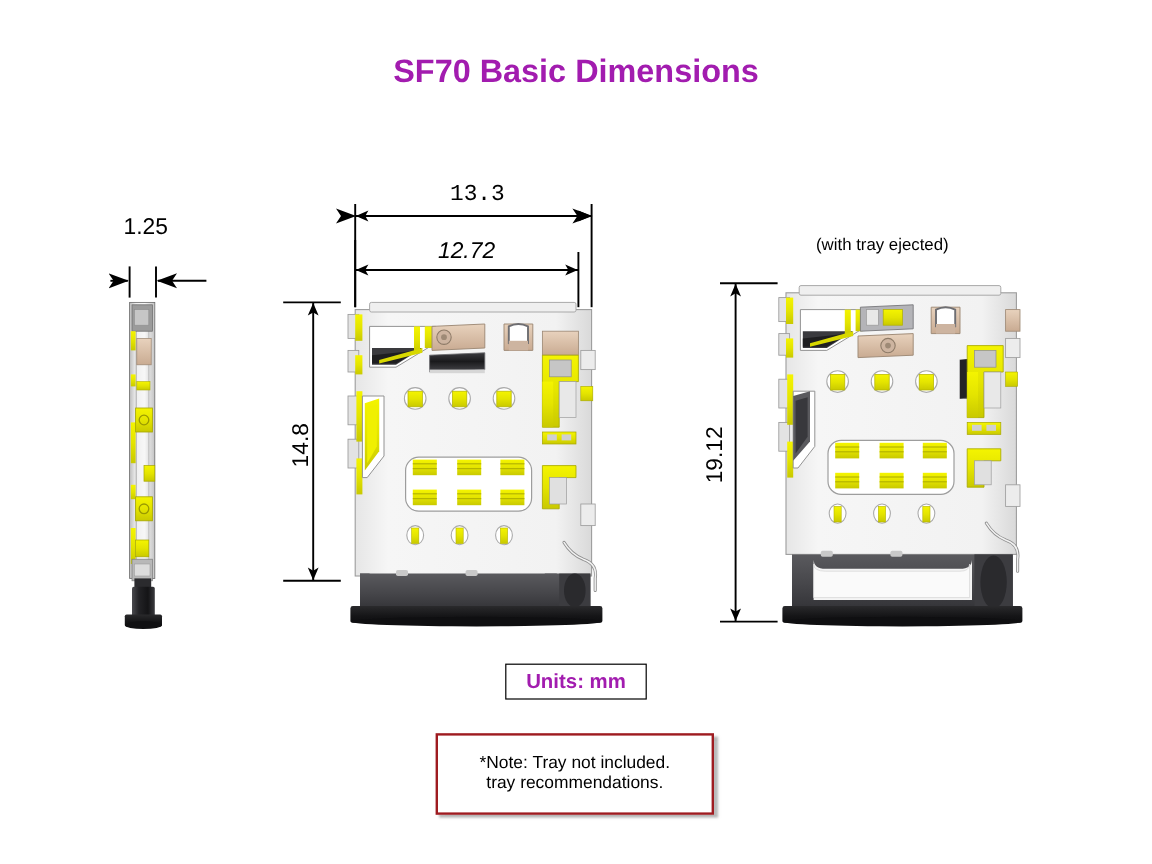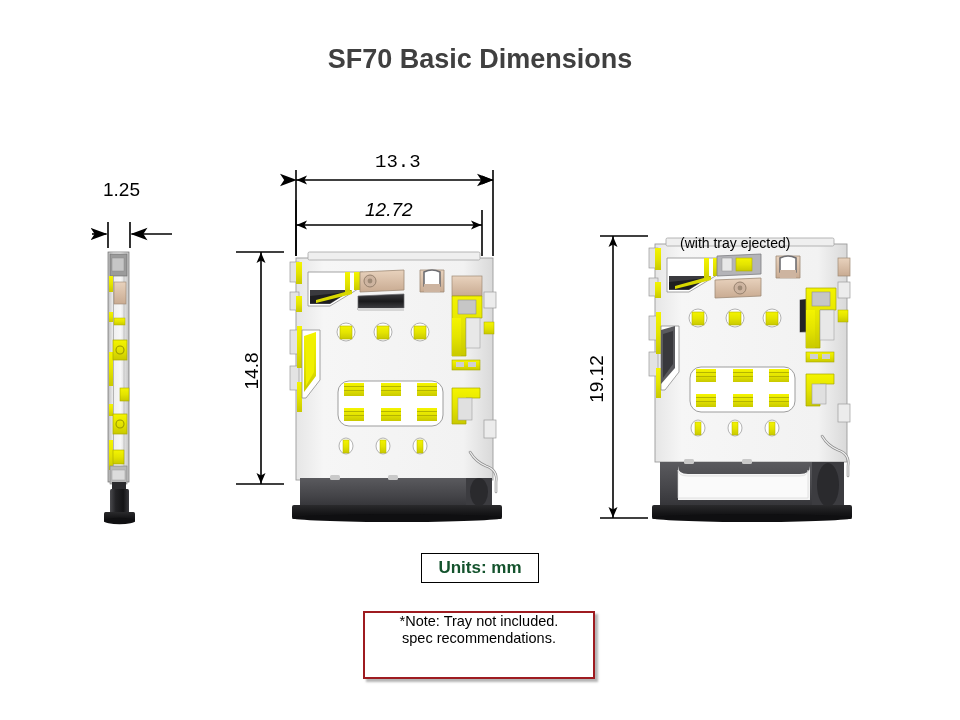--- a/index.html
+++ b/index.html
@@ -25,21 +25,21 @@
 
   
   .slide-title {
     position: absolute;
     left: 0;
     top: 44px;
     width: 960px;
     text-align: center;
     font-size: 27px;
     font-weight: bold;
-    color: #404040;
+    color: #a21caf;
     letter-spacing: 0px;
   }
 
   
   .dim-label {
     position: absolute;
     font-size: 19px;
     color: #000000;
     white-space: nowrap;
   }
@@ -62,38 +62,38 @@
     top: 553px;
     width: 118px;
     height: 30px;
     border: 1.5px solid #000000;
     background: #ffffff;
     display: flex;
     align-items: center;
     justify-content: center;
     font-size: 17px;
     font-weight: bold;
-    color: #14532d;
+    color: #a21caf;
     box-sizing: border-box;
   }
 
   
   .note-box {
     position: absolute;
     left: 363px;
     top: 611px;
     width: 232px;
     height: 68px;
     border: 2px solid #9e1b20;
     background: #ffffff;
     box-shadow: 3px 3px 2px rgba(120,120,120,0.55);
     display: flex;
     flex-direction: column;
     align-items: center;
-    justify-content: flex-start;
+    justify-content: center;
     box-sizing: border-box;
   }
   .note-box .nline {
     font-size: 14.5px;
     color: #000000;
     line-height: 17px;
     text-align: center;
     white-space: nowrap;
   }
 
@@ -459,22 +459,22 @@
   <div class="dim-label" style="left:103px; top:179px;">1.25</div>
 
   <div class="dim-label" style="left:375px; top:151px;font-family:Liberation Mono, monospace;">13.3</div>
 
   <div class="dim-label" style="left:365px; top:199px;font-style:italic;">12.72</div>
 
   <div class="dim-label vert" style="left:228px; top:360px; width:48px; text-align:center;">14.8</div>
 
   <div class="dim-label vert" style="left:569px; top:368px; width:56px; text-align:center;">19.12</div>
 
-  <div class="note-small" style="left:680px; top:195px;margin-top:40px;">(with tray ejected)</div>
+  <div class="note-small" style="left:680px; top:195px;">(with tray ejected)</div>
 
   <div class="units-box">Units: mm</div>
 
   <div class="note-box">
     <div class="nline">*Note: Tray not included.</div>
-    <div class="nline">spec recommendations.</div>
+    <div class="nline">tray recommendations.</div>
   </div>
 
 </div>
 
 </body></html>

